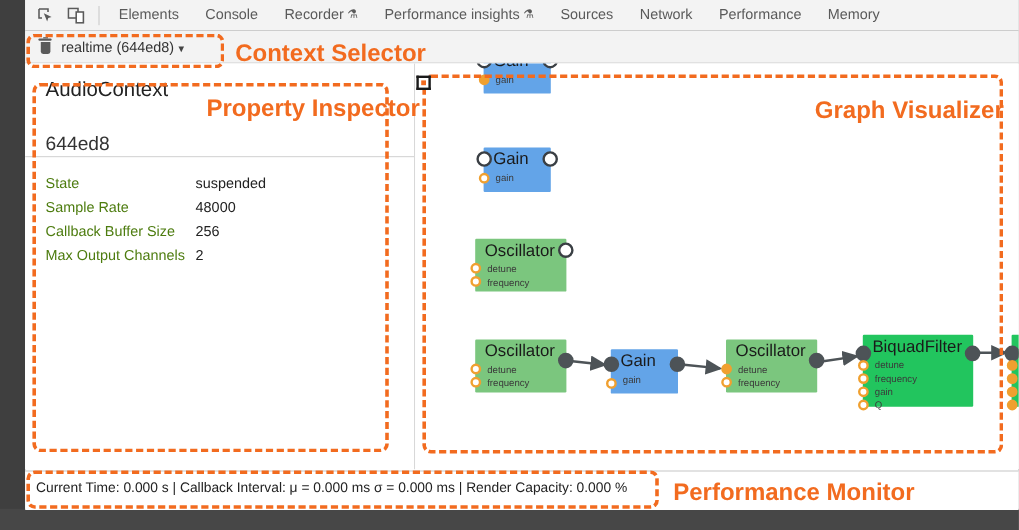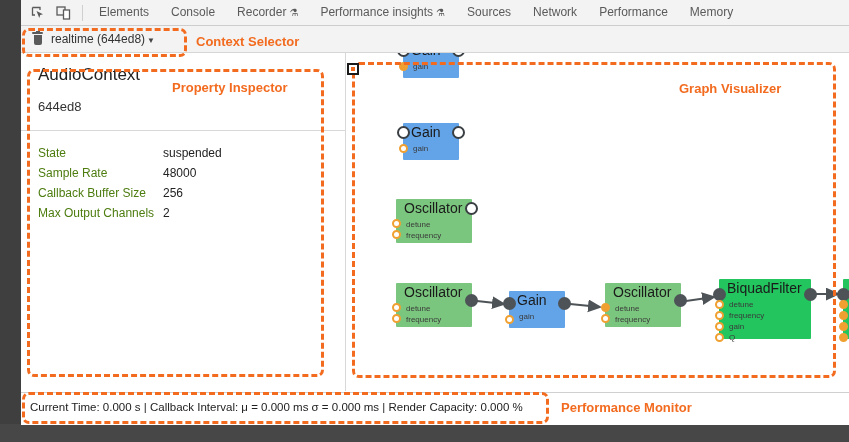--- a/index.html
+++ b/index.html
@@ -42,21 +42,21 @@
   .caret{font-size:8px;color:#444;margin-left:2px;}
 
   
   .main{position:absolute;left:0;top:53px;width:828px;height:338px;background:#fff;}
   .prop-panel{position:absolute;left:0;top:0;width:324px;height:338px;background:#fff;
               border-right:1px solid #d8d8d8;}
   .graph-panel{position:absolute;left:325px;top:0;width:503px;height:338px;background:#fff;overflow:hidden;}
 
   
   .ctx-title{position:absolute;left:17px;top:12px;font-size:17px;color:#222;}
-  .ctx-id{position:absolute;left:17px;top:46px;font-size:13px;color:#333;}
+  .ctx-id{position:absolute;left:17px;top:59px;font-size:16px;color:#333;}
   .hr{position:absolute;left:0;top:77px;width:324px;height:1px;background:#d8d8d8;}
   .prop-rows{position:absolute;left:17px;top:90px;width:290px;}
   .prow{display:flex;font-size:12px;color:#333;line-height:20px;}
   .pkey{width:125px;color:#4d7c0f;}
   .pval{color:#222;}
 
   
   .node{position:absolute;border-radius:1px;}
   .node.gain{background:#63a4e8;}
   .node.osc{background:#7bc67e;}
@@ -76,21 +76,21 @@
   .edges{position:absolute;left:0;top:0;width:503px;height:338px;pointer-events:none;}
 
   
   .perfbar{position:absolute;left:0;top:392px;width:828px;height:32px;background:#fff;
            border-top:1px solid #d0d0d0;text-align:center;}
   .perftext{position:absolute;left:9px;top:8px;font-size:11.5px;color:#222;white-space:nowrap;}
 
   
   .ann-box{position:absolute;border:3px dashed #f26b1f;box-sizing:border-box;border-radius:7px;
            pointer-events:none;}
-  .ann-label{position:absolute;font-size:13px;font-weight:bold;color:#f26b1f;white-space:nowrap;}
+  .ann-label{position:absolute;font-size:20px;font-weight:bold;color:#f26b1f;white-space:nowrap;}
   .handle{position:absolute;width:12px;height:12px;border:2px dashed #1a1a1a;box-sizing:border-box;background:#fff;}
   .handle:after{content:"";position:absolute;left:2px;top:2px;width:4px;height:4px;background:#f26b1f;}
 </style>
 </head>
 <body>
 
 <div id="root">
 
   <div class="outer-left"></div>
   <div class="outer-bottom"></div>

